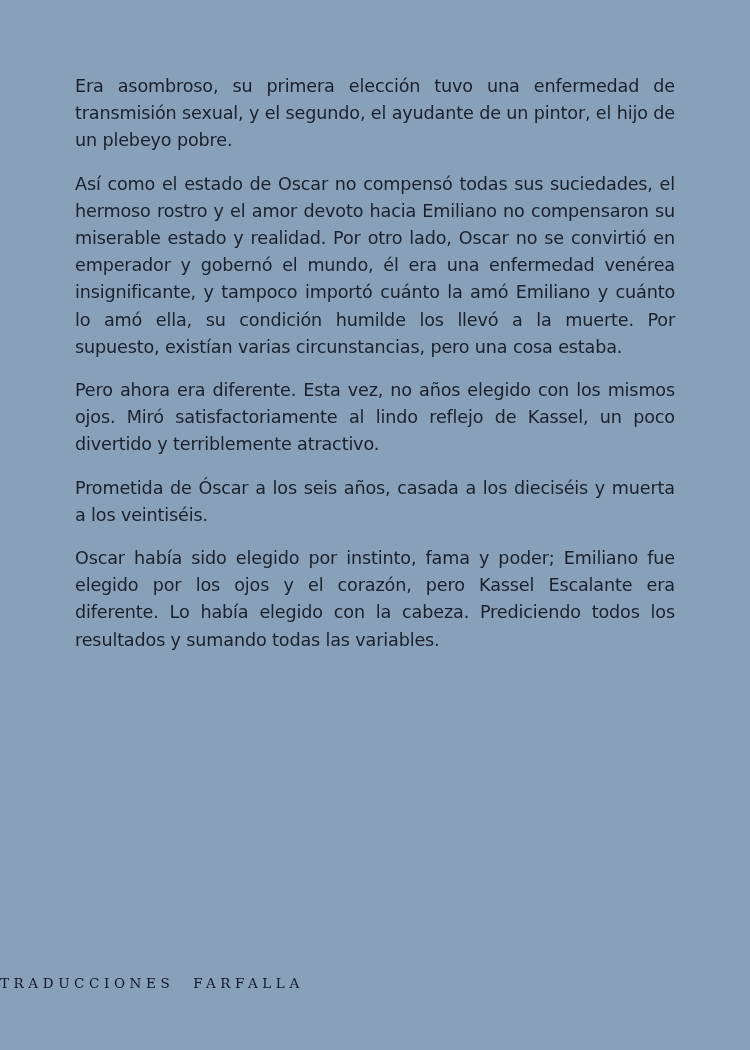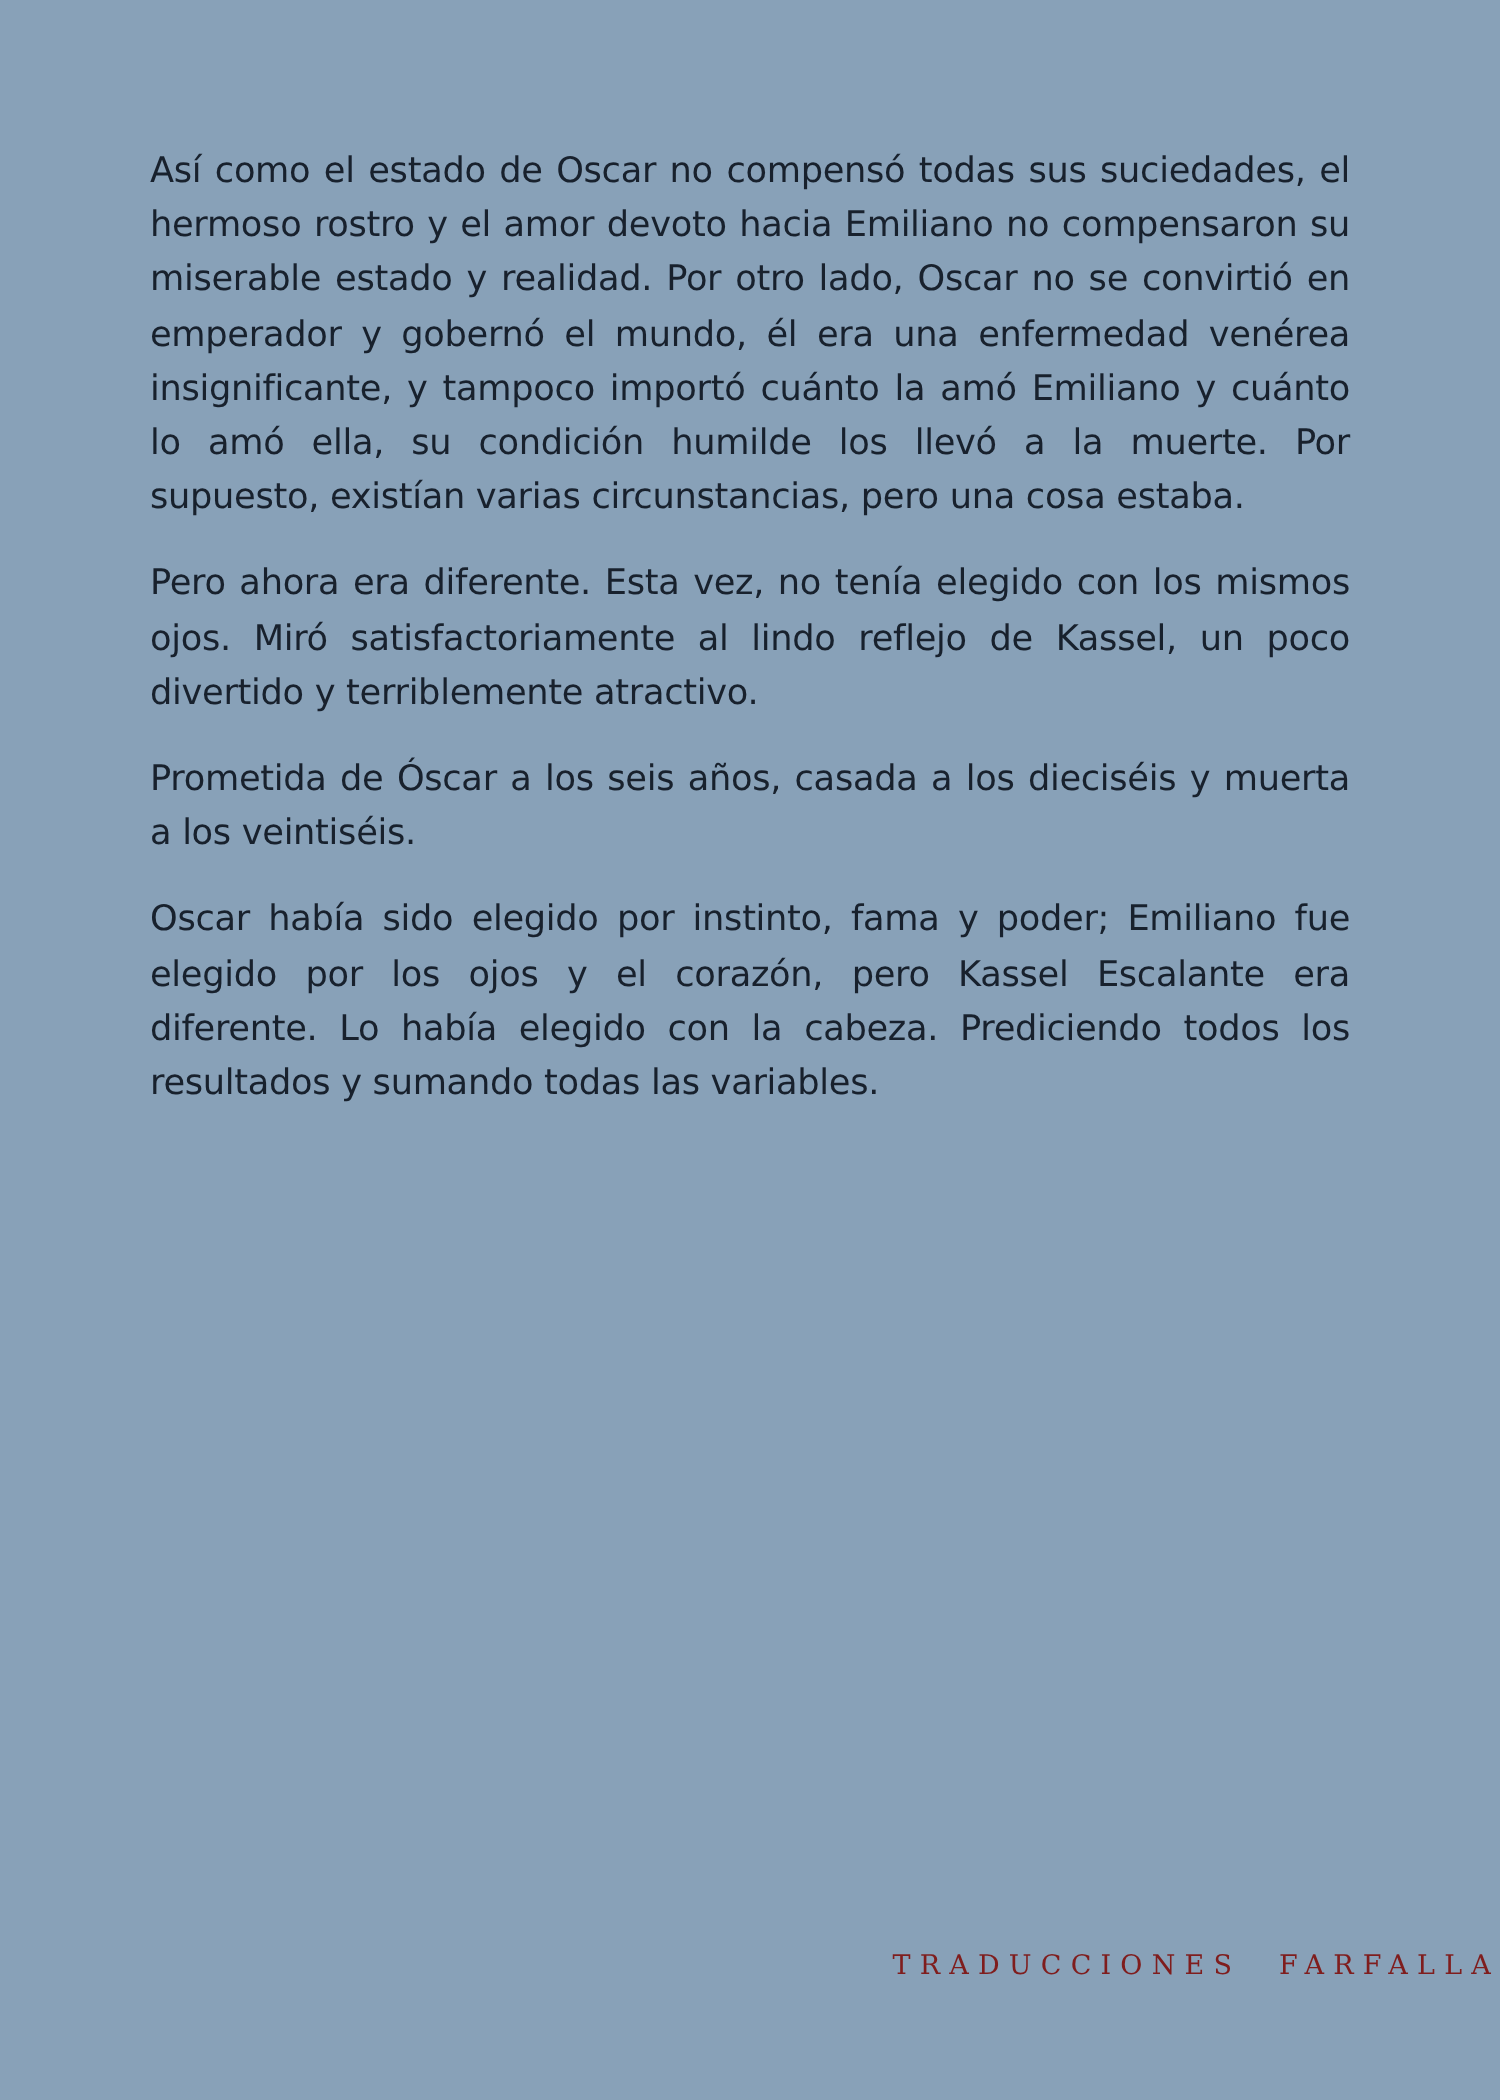--- a/index.html
+++ b/index.html
@@ -27,36 +27,37 @@
       text-align: justify;
       margin: 0 0 16px 0;
       letter-spacing: -0.15px;
       word-spacing: 0px;
     }
     .footer {
       position: absolute;
       left: 0;
       width: 750px;
       top: 975px;
-      text-align: right;
+      text-align: left;
       font-family: "DejaVu Serif", serif;
       font-size: 13.5px;
       letter-spacing: 4.6px;
-      color: #7f1d1d;
+      color: #0f172a;
     }
     .footer span.word2 {
       margin-left: 10px;
     }
   </style>
 </head>
 <body>
 
 <div class="page">
+  <p class="para">Era asombroso, su primera elección tuvo una enfermedad de transmisión sexual, y el segundo, el ayudante de un pintor, el hijo de un plebeyo pobre.</p>
   <p class="para">Así como el estado de Oscar no compensó todas sus suciedades, el hermoso rostro y el amor devoto hacia Emiliano no compensaron su miserable estado y realidad. Por otro lado, Oscar no se convirtió en emperador y gobernó el mundo, él era una enfermedad venérea insignificante, y tampoco importó cuánto la amó Emiliano y cuánto lo amó ella, su condición humilde los llevó a la muerte. Por supuesto, existían varias circunstancias, pero una cosa estaba.</p>
-  <p class="para">Pero ahora era diferente. Esta vez, no tenía elegido con los mismos ojos. Miró satisfactoriamente al lindo reflejo de Kassel, un poco divertido y terriblemente atractivo.</p>
+  <p class="para">Pero ahora era diferente. Esta vez, no años elegido con los mismos ojos. Miró satisfactoriamente al lindo reflejo de Kassel, un poco divertido y terriblemente atractivo.</p>
   <p class="para">Prometida de Óscar a los seis años, casada a los dieciséis y muerta a los veintiséis.</p>
   <p class="para">Oscar había sido elegido por instinto, fama y poder; Emiliano fue elegido por los ojos y el corazón, pero Kassel Escalante era diferente. Lo había elegido con la cabeza. Prediciendo todos los resultados y sumando todas las variables.</p>
 </div>
 
 <div class="footer">
   <span class="word1">TRADUCCIONES</span>
   <span class="word2">FARFALLA</span>
 </div>
 
 </body></html>

